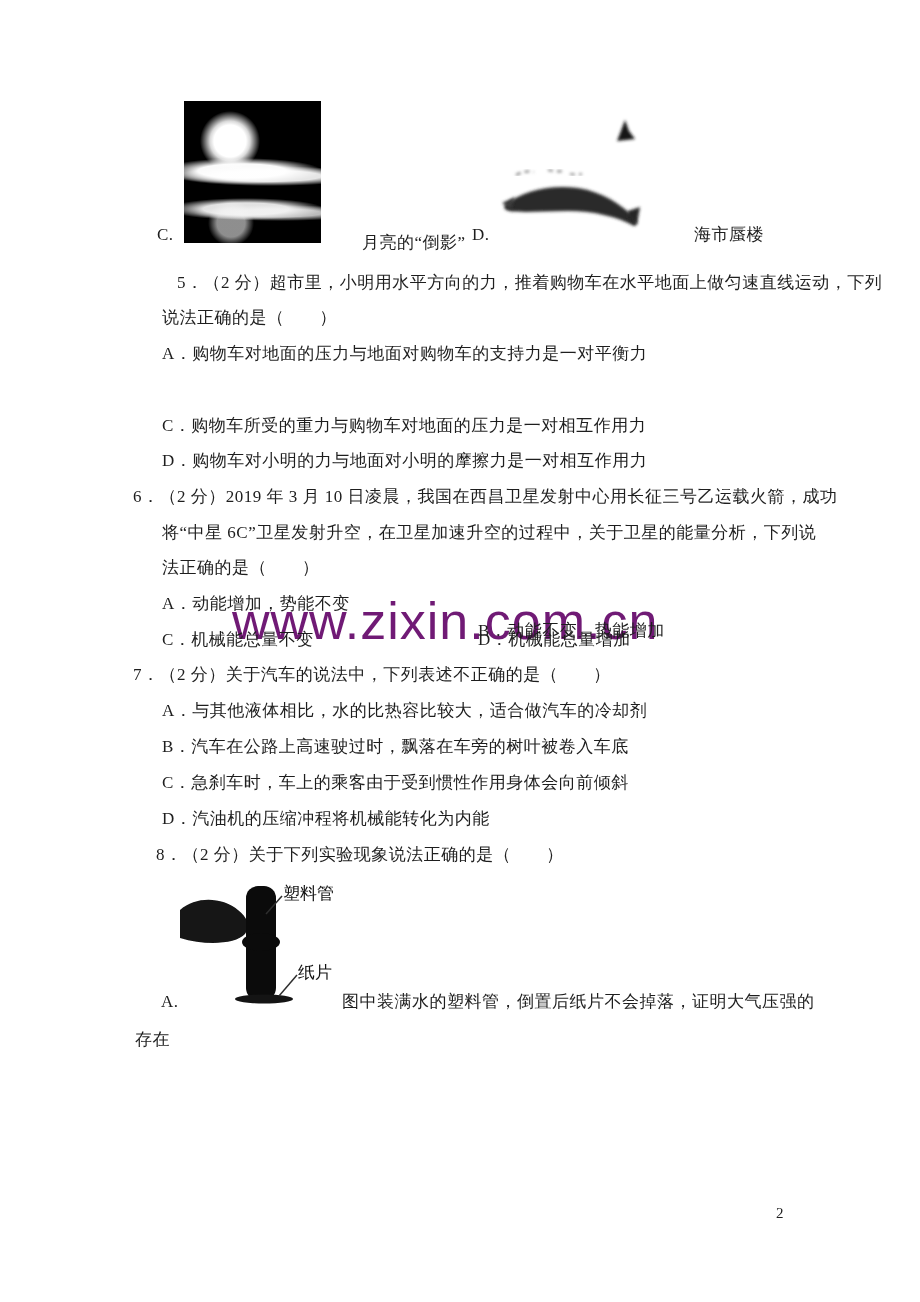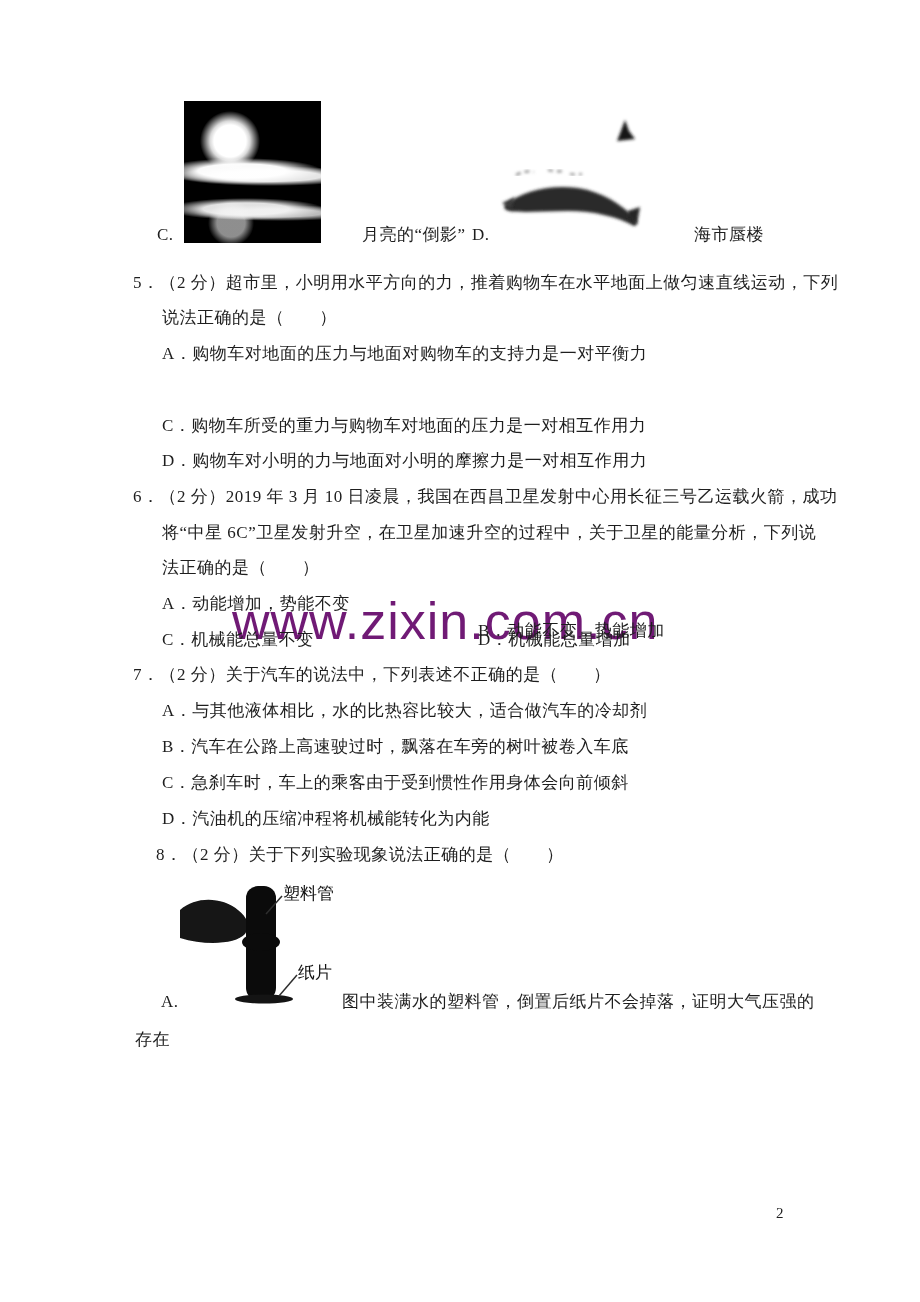--- a/index.html
+++ b/index.html
@@ -75,25 +75,25 @@
         </filter>
     </defs>
     <path d="M6,92 C22,80 48,72 78,76 C103,80 120,92 133,104 C137,108 139,113 134,114 C118,105 94,99 68,99 C44,99 24,101 9,99 C4,98 3,95 6,92 Z" fill="#2c2c2c" filter="url(#soft)"></path>
     <path d="M128,99 L140,95 L137,112 L128,106 Z" fill="#262626" filter="url(#soft)"></path>
     <path d="M2,91 L15,85 L11,97 Z" fill="#3a3a3a" filter="url(#soft)"></path>
     <path d="M119,24 L125,8 L129,19 L135,27 L117,29 Z" fill="#161616" filter="url(#soft)"></path>
     <path d="M16,63 q9,-5 18,-3 M48,58 q8,2 16,1 M70,62 q6,1 12,0" stroke="#8e8e8e" stroke-width="2.2" fill="none" stroke-dasharray="5 4" filter="url(#soft)"></path>
   </svg>
 
   <span class="line" style="left:157px; top:224px;">C.</span>
-  <span class="line" style="left:362px; top:224px;font-family:Liberation Serif, serif;">月亮的“倒影”</span>
+  <span class="line" style="left:362px; top:232px;font-family:Liberation Serif, serif;">月亮的“倒影”</span>
   <span class="line" style="left:472px; top:224px;">D.</span>
   <span class="line" style="left:694px; top:224px;">海市蜃楼</span>
 
-  <div class="line qline" style="top:272px;">5．（2 分）超市里，小明用水平方向的力，推着购物车在水平地面上做匀速直线运动，下列</div>
+  <div class="line qline" style="top:272px;margin-left:44px;">5．（2 分）超市里，小明用水平方向的力，推着购物车在水平地面上做匀速直线运动，下列</div>
   <div class="line" style="top:307px;">说法正确的是（　　）</div>
   <div class="line" style="top:343px;">A．购物车对地面的压力与地面对购物车的支持力是一对平衡力</div>
   <div class="line" style="top:415px;">C．购物车所受的重力与购物车对地面的压力是一对相互作用力</div>
   <div class="line" style="top:450px;">D．购物车对小明的力与地面对小明的摩擦力是一对相互作用力</div>
 
   <div class="line qline" style="top:486px;">6．（2 分）2019 年 3 月 10 日凌晨，我国在西昌卫星发射中心用长征三号乙运载火箭，成功</div>
   <div class="line" style="top:522px;">将“中星 6C”卫星发射升空，在卫星加速升空的过程中，关于卫星的能量分析，下列说</div>
   <div class="line" style="top:557px;">法正确的是（　　）</div>
   <div class="line" style="top:593px;">A．动能增加，势能不变</div>
   <div class="line" style="left:478px; top:593px;margin-top:27px;">B．动能不变，势能增加</div>

